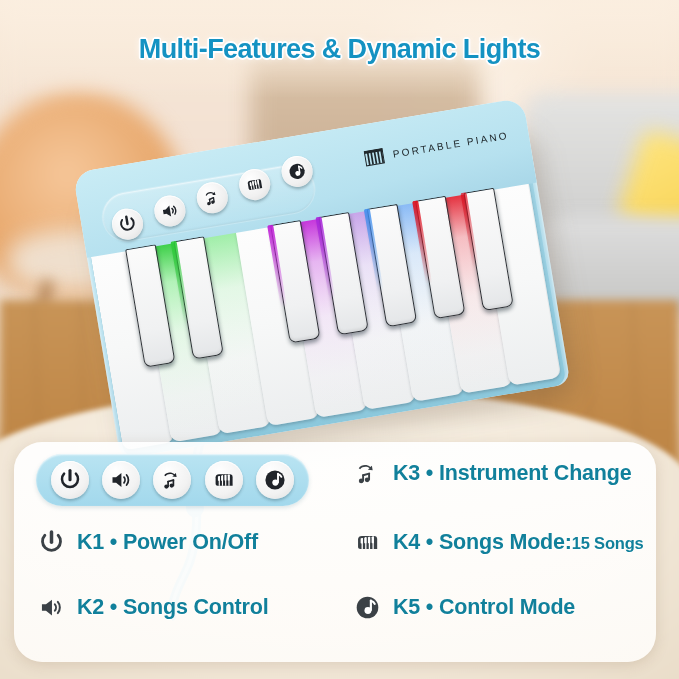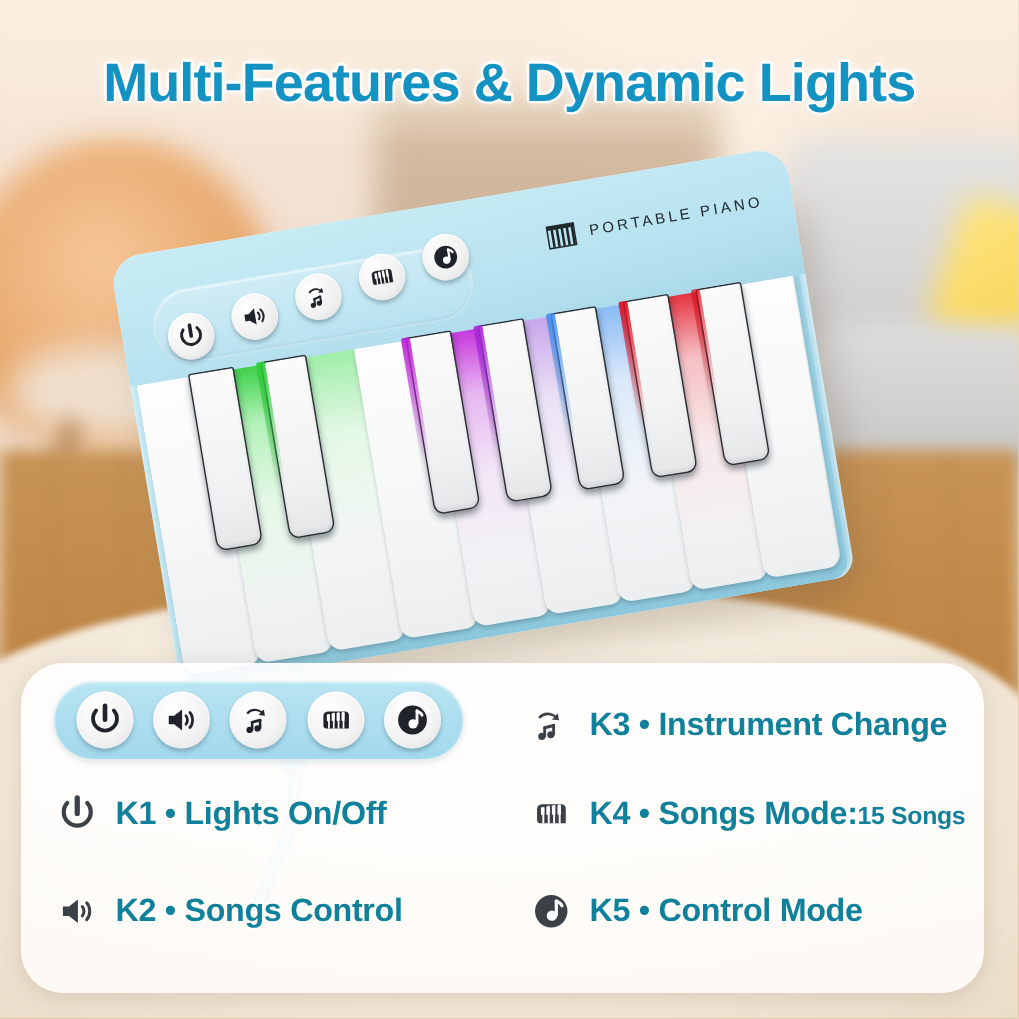--- a/index.html
+++ b/index.html
@@ -76,21 +76,21 @@
     position:absolute;left:60px;top:400px;width:520px;height:44px;
     background:radial-gradient(ellipse,rgba(120,86,50,.22),rgba(120,86,50,0) 70%);
     filter:blur(6px);
   }
 
   
   .title-band{position:absolute;left:0;top:0;width:679px;height:98px;
     background:linear-gradient(180deg,rgba(252,240,226,.82),rgba(250,236,220,.45) 70%,rgba(250,236,220,0));}
   .title{
     position:absolute;left:0;top:34px;width:679px;text-align:center;
-    font-size:36px;font-weight:bold;letter-spacing:-.6px;
+    font-size:27px;font-weight:bold;letter-spacing:-.6px;
     color:#1492c2;
     text-shadow:
       0 0 3px #fff, 0 0 3px #fff, 1.6px 0 0 #fff, -1.6px 0 0 #fff,
       0 1.6px 0 #fff, 0 -1.6px 0 #fff, 1.2px 1.2px 0 #fff, -1.2px 1.2px 0 #fff,
       1.2px -1.2px 0 #fff, -1.2px -1.2px 0 #fff, 0 0 9px rgba(255,255,255,.95);
     white-space:nowrap;
   }
 
   
   #piano-wrap{position:absolute;left:96px;top:132px;width:470px;height:320px;
@@ -177,21 +177,21 @@
   .lbtn svg{width:24px;height:24px;display:block;}
 
   .legend-item{position:absolute;display:flex;align-items:center;gap:11px;white-space:nowrap;}
   .legend-item .ic{width:30px;height:30px;display:flex;align-items:center;justify-content:center;flex:0 0 30px;}
   .legend-item .ic svg{width:27px;height:27px;display:block;}
   .legend-text{
     font-size:21.5px;font-weight:bold;color:#11809b;letter-spacing:-.2px;
     text-shadow:0 1px 0 rgba(255,255,255,.9);
   }
   .legend-text .small{font-size:16.5px;}
-  .r1c2{left:352px;top:468px;}
+  .r1c2{left:352px;top:458px;}
   .r2c1{left:36px;top:527px;}
   .r2c2{left:352px;top:527px;}
   .r3c1{left:36px;top:592px;}
   .r3c2{left:352px;top:592px;}
 </style>
 </head>
 <body>
 
 <div id="stage">
 
@@ -407,21 +407,21 @@
     <span class="legend-text">K3 • Instrument Change</span>
   </div>
 
   <div class="legend-item r2c1">
     <span class="ic">
       <svg viewBox="0 0 24 24">
         <path d="M12 2.6v9.2" stroke="#3b4146" stroke-width="3.1" stroke-linecap="round" fill="none"></path>
         <path d="M6.1 5.6a8 8 0 1 0 11.8 0" stroke="#3b4146" stroke-width="2.5" fill="none" stroke-linecap="round"></path>
       </svg>
     </span>
-    <span class="legend-text">K1 • Lights On/Off</span>
+    <span class="legend-text">K1 • Power On/Off</span>
   </div>
 
   <div class="legend-item r2c2">
     <span class="ic">
       <svg viewBox="0 0 24 24">
         <path d="M3.6 9.2C3.6 7.4 5 6.3 7 6.3h11c1.6 0 2.6 1 2.6 2.6v8.8H5.6c-1.2 0-2-.8-2-2z" fill="#3b4146"></path>
         <g stroke="#fff" stroke-width="1.15">
           <path d="M7.3 8.1v9.6M10.5 7.2v10.5M13.7 6.8v10.9M17 6.5v11.2"></path>
         </g>
         <g fill="#fff">

